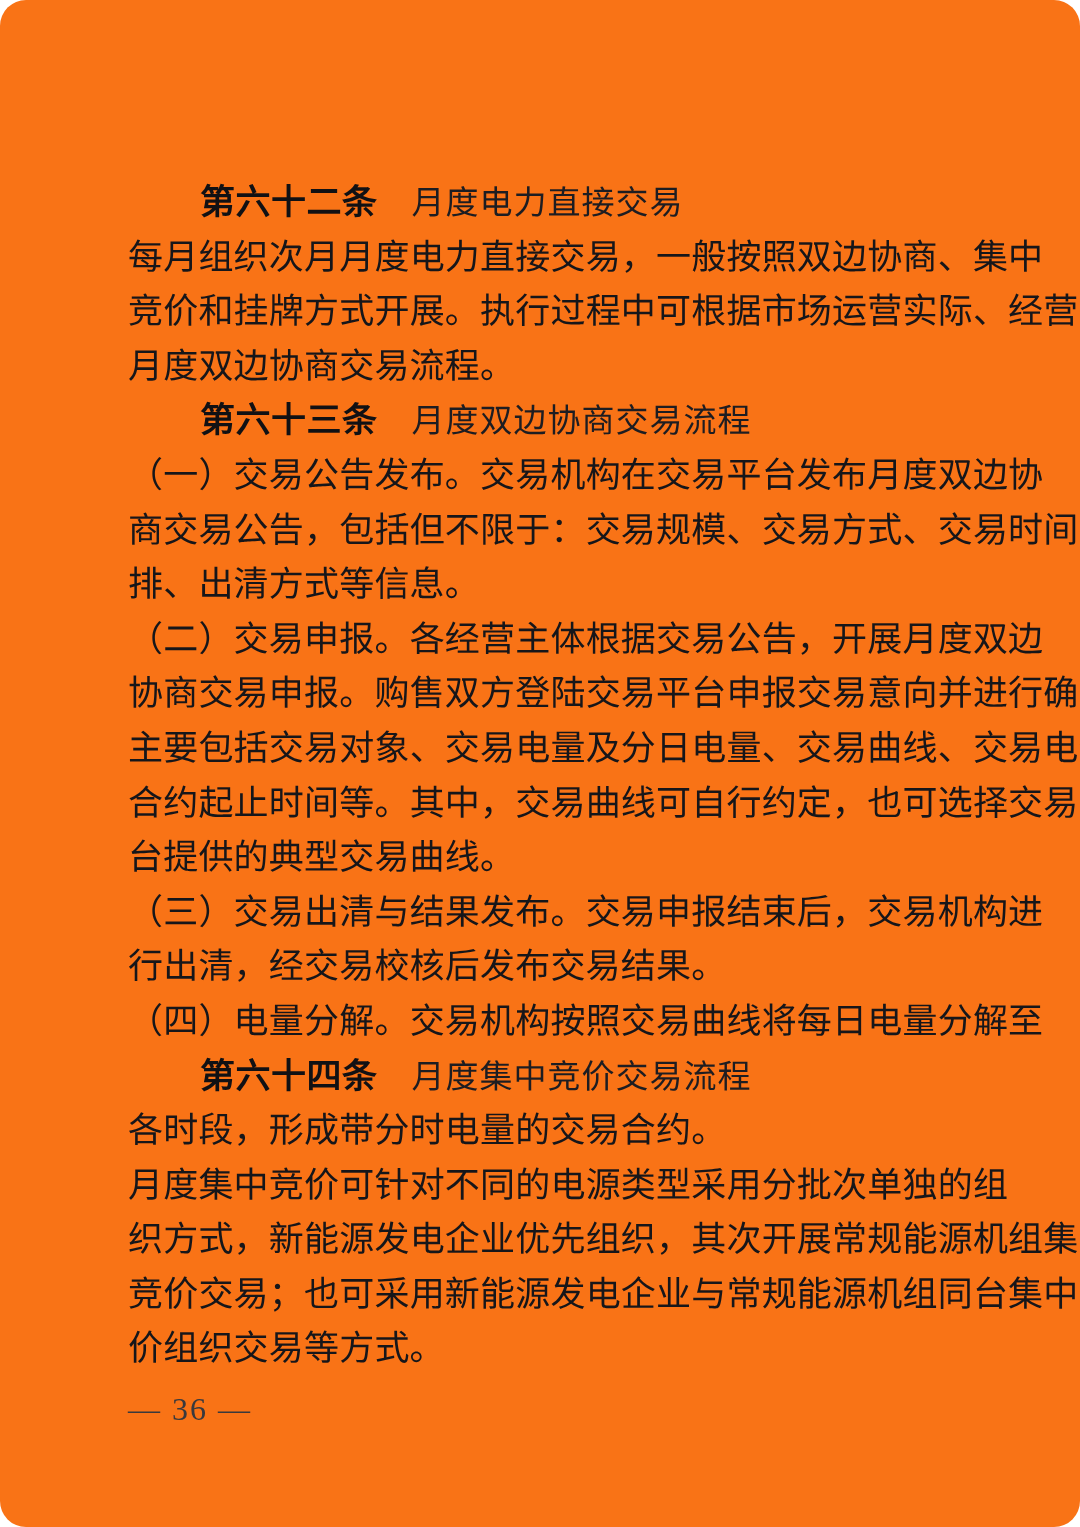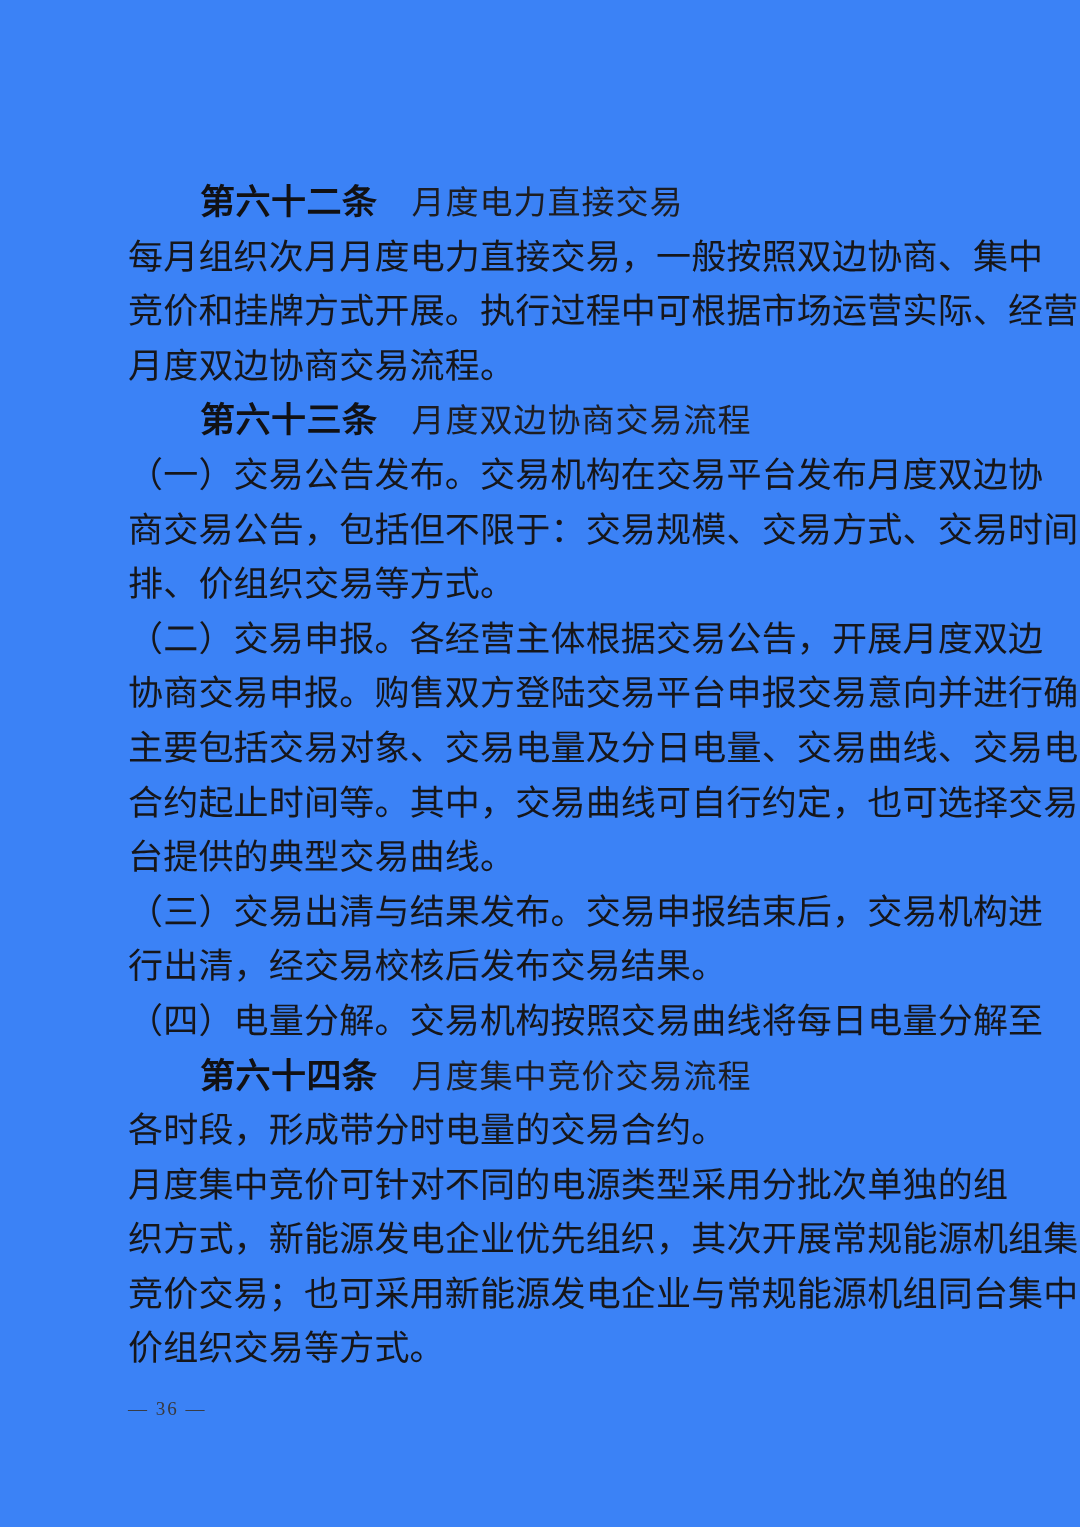--- a/index.html
+++ b/index.html
@@ -15,21 +15,22 @@
     overflow: hidden;
     font-family: "Liberation Serif", "DejaVu Serif", serif;
     color: #1c1c1c;
     -webkit-font-smoothing: antialiased;
   }
 
   
   .page {
     position: absolute;
     inset: 0;
-    background: #3b82f6;
+    background: #f97316;
+    border-radius: 26px;
   }
 
   
   .text-column {
     position: absolute;
     left: 128px;
     top: 176px;
     width: 824px;
   }
 
@@ -68,21 +69,21 @@
 
   
   .indent2 { display: inline-block; width: 72px; }
 
   
   .page-number {
     position: absolute;
     left: 128px;
     top: 1392px;
     font-family: "Liberation Serif", "DejaVu Serif", serif;
-    font-size: 19px;
+    font-size: 32px;
     line-height: 34px;
     color: #39393d;
     letter-spacing: 2px;
     white-space: pre;
   }
 </style>
 </head>
 <body>
 
 <div class="page">
@@ -202,21 +203,21 @@
         <span>易</span>
         <span>方</span>
         <span>式</span>
         <span>、</span>
         <span>交</span>
         <span>易</span>
         <span>时</span>
         <span>间</span>
         <span>安</span>
       </div>
-      <div class="line"><span>排、价组织交易等方式。</span></div>
+      <div class="line"><span>排、出清方式等信息。</span></div>
       <div class="line just">
         <span class="indent2"></span>
         <span>（</span>
         <span>二</span>
         <span>）</span>
         <span>交</span>
         <span>易</span>
         <span>申</span>
         <span>报</span>
         <span>。</span>

